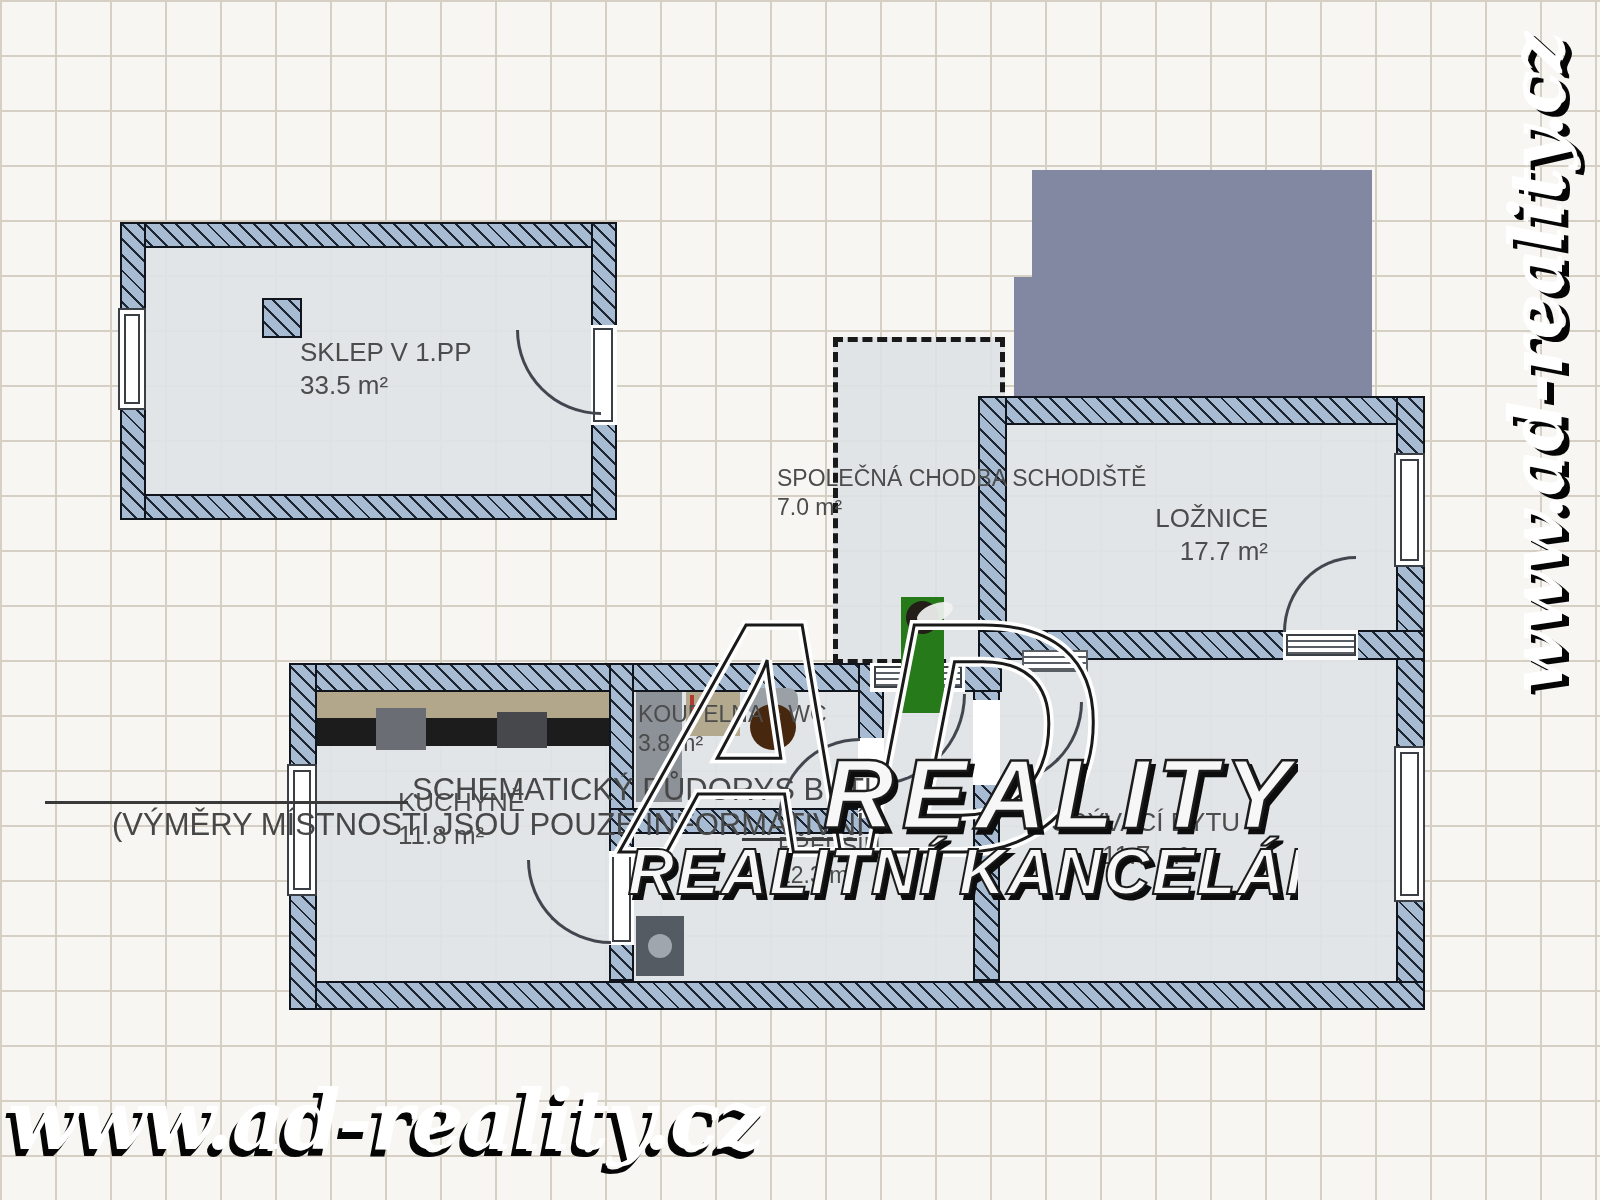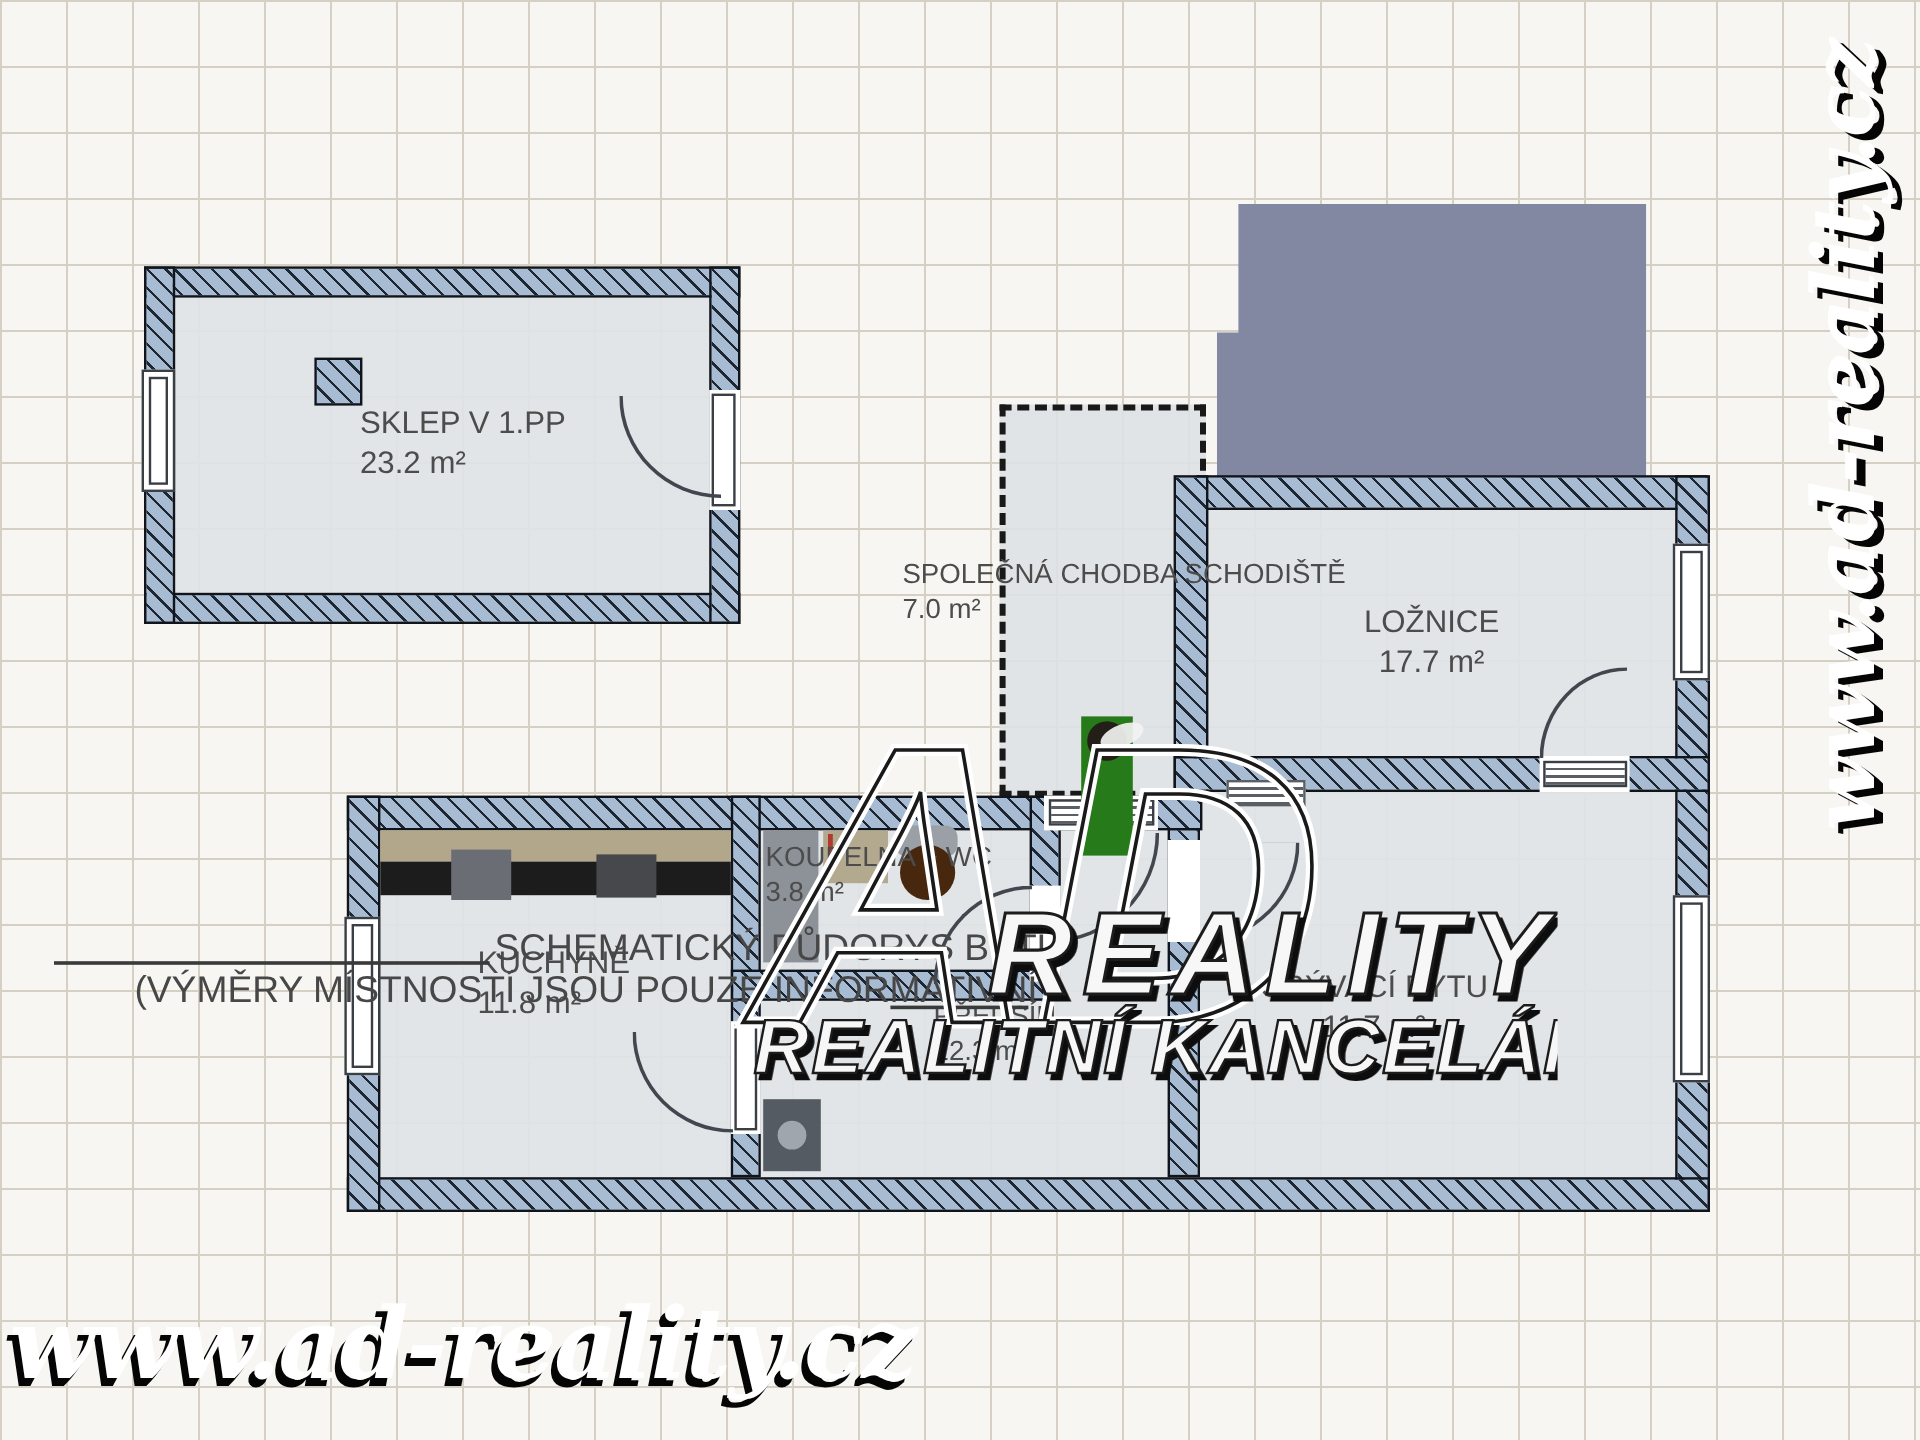--- a/index.html
+++ b/index.html
@@ -120,27 +120,27 @@
   <div class="furn" style="left:750px;top:704px;width:46px;height:46px;background:#47280f;border-radius:50%;"></div>
   <div class="furn" style="left:636px;top:916px;width:48px;height:60px;background:#555b63;"></div>
   <div class="furn" style="left:648px;top:934px;width:24px;height:24px;background:#9fa6ad;border-radius:50%;"></div>
   <div class="furn" style="left:901px;top:597px;width:43px;height:116px;background:#277a1a;"></div>
   <div class="furn" style="left:906px;top:601px;width:33px;height:33px;background:#241e18;border-radius:50%;"></div>
   <div class="furn" style="left:916px;top:604px;width:38px;height:18px;background:#f2f2f2;border-radius:50%;transform:rotate(-22deg);opacity:.92;"></div>
   <div class="furn lines-h" style="left:1022px;top:650px;width:62px;height:18px;border:2px solid #5a5f66;background-color:#fff;"></div>
 
   <div class="label" style="left:300px;top:336px;">
     <span>SKLEP V 1.PP</span>
-    <span>23.2 m²</span>
+    <span>33.5 m²</span>
   </div>
-  <div class="label small" style="left:752px;top:464px;">
+  <div class="label small" style="left:777px;top:464px;">
     <span>SPOLEČNÁ CHODBA SCHODIŠTĚ</span>
     <span>7.0 m²</span>
   </div>
-  <div class="label" style="left:1118px;top:502px;width:150px;text-align:center;">
+  <div class="label" style="left:1118px;top:502px;width:150px;text-align:right;">
     <span>LOŽNICE</span>
     <span>17.7 m²</span>
   </div>
   <div class="label small" style="left:638px;top:700px;">
     <span>KOUPELNA + WC</span>
     <span>3.8 m²</span>
   </div>
   <div class="label" style="left:398px;top:786px;">
     <span>KUCHYNĚ</span>
     <span>11.8 m²</span>

